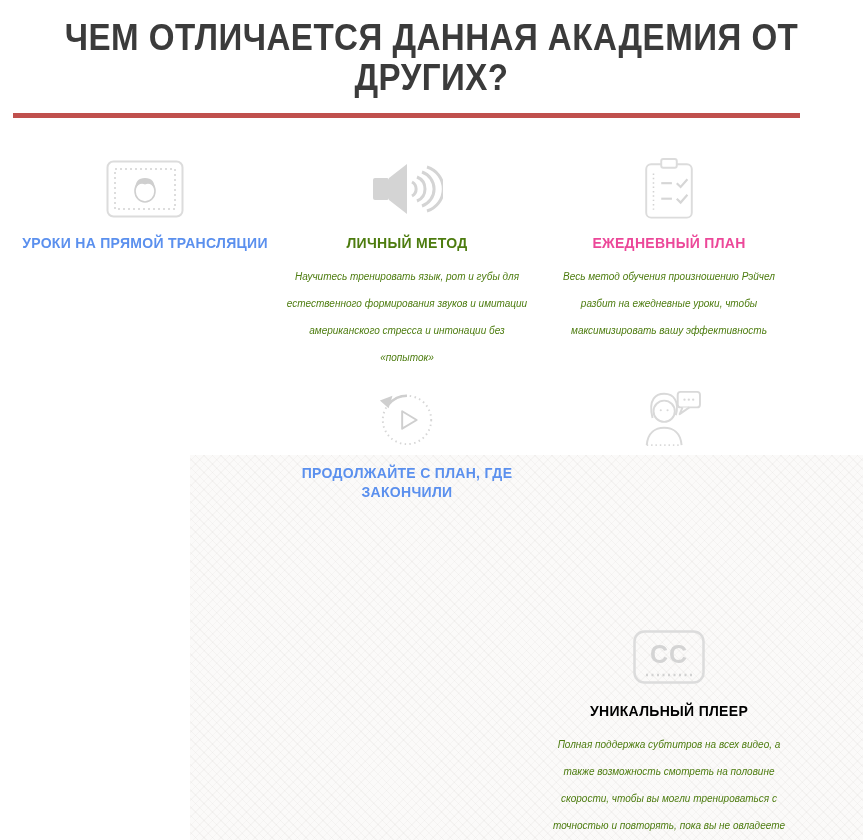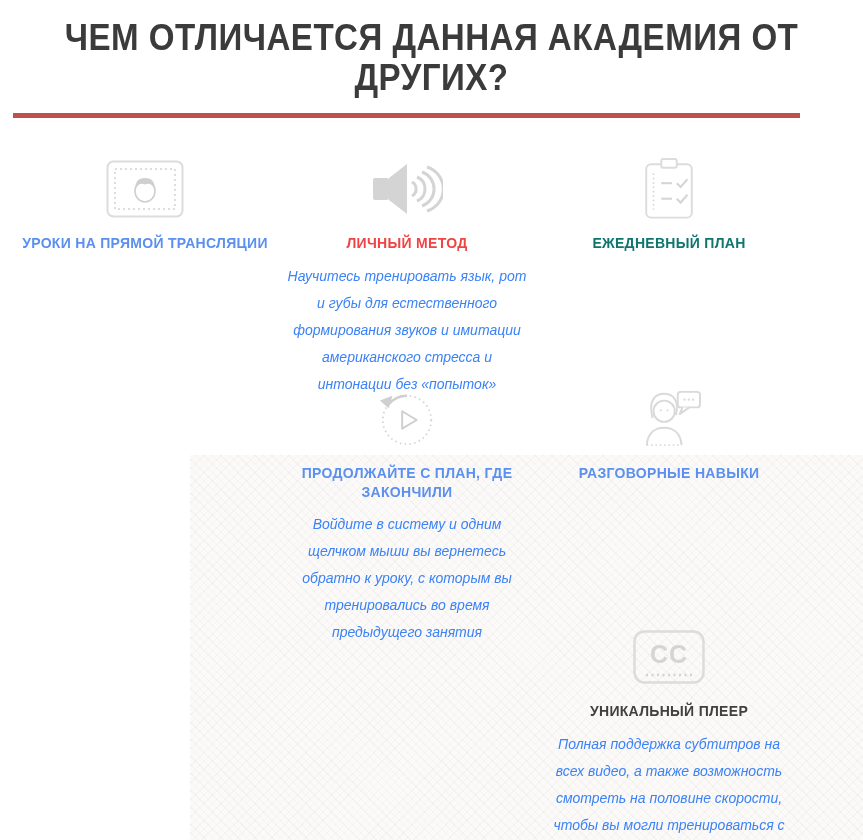--- a/index.html
+++ b/index.html
@@ -50,22 +50,22 @@
   .card h3{
     color:#5b90ee;
     font-size:14px;
     line-height:1.35;
     font-weight:bold;
     letter-spacing:.3px;
     margin:14px 0 0;
   }
   .card p{
     font-style:italic;
-    color:#3b82f6;
-    font-size:14px;
+    color:#4d7c0f;
+    font-size:10px;
     line-height:27px;
     margin:10px 0 0;
   }
   .card.pos-r2c2{grid-column:2;grid-row:2;}
   .card.pos-r2c3{grid-column:3;grid-row:2;}
   .card.pos-r3c3{grid-column:3;grid-row:3;}
   .card.pos-r3c3 .icon-wrap{margin-top:12px;}
   svg{display:block;}
 </style>
 </head>
@@ -96,78 +96,77 @@
         <div class="icon-wrap">
           <svg width="72" height="58" viewBox="0 0 72 58">
             <rect x="2" y="18" width="16" height="22" rx="2" fill="#d4d4d4"></rect>
             <polygon points="18,18 36,4 36,54 18,40" fill="#d4d4d4"></polygon>
             <path d="M41 22 A 8 8 0 0 1 41 36" fill="none" stroke="#d4d4d4" stroke-width="3"></path>
             <path d="M46 17 A 13 13 0 0 1 46 41" fill="none" stroke="#d4d4d4" stroke-width="3"></path>
             <path d="M51 12 A 18 18 0 0 1 51 46" fill="none" stroke="#d4d4d4" stroke-width="3"></path>
             <path d="M56 7 A 23 23 0 0 1 56 51" fill="none" stroke="#d4d4d4" stroke-width="3"></path>
           </svg>
         </div>
-        <h3 style="color: #ef4444;">ЛИЧНЫЙ МЕТОД</h3>
+        <h3 style="color: #4d7c0f;">ЛИЧНЫЙ МЕТОД</h3>
         <p>Научитесь тренировать язык, рот и губы для естественного формирования звуков и имитации американского стресса и интонации без «попыток»</p>
       </div>
 
       <div class="card">
         <div class="icon-wrap">
           <svg width="56" height="64" viewBox="0 0 56 66">
             <rect x="4.5" y="7.5" width="47" height="55" rx="5" fill="none" stroke="#dcdcdc" stroke-width="2"></rect>
             <rect x="20" y="2" width="16" height="9" rx="2" fill="#ffffff" stroke="#dcdcdc" stroke-width="2"></rect>
             <line x1="12" y1="17" x2="12" y2="56" stroke="#d2d2d2" stroke-width="1.6" stroke-dasharray="1.5 3"></line>
             <line x1="20" y1="27" x2="31" y2="27" stroke="#d6d6d6" stroke-width="2.2"></line>
             <path d="M36 27 l4 4 l7 -8" fill="none" stroke="#d6d6d6" stroke-width="2.2"></path>
             <line x1="20" y1="43" x2="31" y2="43" stroke="#d6d6d6" stroke-width="2.2"></line>
             <path d="M36 43 l4 4 l7 -8" fill="none" stroke="#d6d6d6" stroke-width="2.2"></path>
           </svg>
         </div>
-        <h3 style="color: #0f766e;">ЕЖЕДНЕВНЫЙ ПЛАН</h3>
+        <h3 style="color: #ec4899;">ЕЖЕДНЕВНЫЙ ПЛАН</h3>
+        <p>Весь метод обучения произношению Рэйчел разбит на ежедневные уроки, чтобы максимизировать вашу эффективность</p>
       </div>
 
       <div class="card pos-r2c2">
         <div class="icon-wrap">
           <svg width="62" height="60" viewBox="0 0 62 62">
             <circle cx="31" cy="32" r="25" fill="none" stroke="#d6d6d6" stroke-width="2" stroke-dasharray="1.5 3.5"></circle>
             <path d="M31 7 A 25 25 0 0 0 12 16" fill="none" stroke="#cfcfcf" stroke-width="2.5"></path>
             <polygon points="3,12 16,7 12,20" fill="#cfcfcf"></polygon>
             <path d="M26 23 L41 32 L26 41 Z" fill="none" stroke="#cfcfcf" stroke-width="2" stroke-linejoin="round"></path>
           </svg>
         </div>
         <h3 style="color: rgb(91, 144, 238);">ПРОДОЛЖАЙТЕ С ПЛАН, ГДЕ ЗАКОНЧИЛИ</h3>
-        <p>Войдите в систему и одним щелчком мыши вы вернетесь обратно к уроку, с которым вы тренировались во время предыдущего занятия</p>
       </div>
 
       <div class="card pos-r2c3">
         <div class="icon-wrap">
           <svg width="70" height="60" viewBox="0 0 70 62">
             <circle cx="30" cy="23" r="11" fill="none" stroke="#d9d9d9" stroke-width="2"></circle>
             <path d="M18 30 C13 10 22 5 30 5 C40 5 46 13 42 27" fill="none" stroke="#d9d9d9" stroke-width="2"></path>
             <circle cx="26.5" cy="22" r="1.1" fill="#d9d9d9"></circle>
             <circle cx="33.5" cy="22" r="1.1" fill="#d9d9d9"></circle>
             <path d="M12 58 C13 45 21 40 30 40 C39 40 47 45 48 58" fill="none" stroke="#d9d9d9" stroke-width="2"></path>
             <line x1="12" y1="58" x2="48" y2="58" stroke="#d9d9d9" stroke-width="2" stroke-dasharray="1.5 3"></line>
             <rect x="44" y="3" width="23" height="16" rx="3" fill="#ffffff" stroke="#d9d9d9" stroke-width="2"></rect>
             <path d="M49 19 L46 26 L56 19" fill="#ffffff" stroke="#d9d9d9" stroke-width="2" stroke-linejoin="round"></path>
             <circle cx="51" cy="11" r="1.2" fill="#d9d9d9"></circle>
             <circle cx="55.5" cy="11" r="1.2" fill="#d9d9d9"></circle>
             <circle cx="60" cy="11" r="1.2" fill="#d9d9d9"></circle>
           </svg>
         </div>
-        <h3 style="color: rgb(91, 144, 238);">РАЗГОВОРНЫЕ НАВЫКИ</h3>
       </div>
 
       <div class="card pos-r3c3">
         <div class="icon-wrap">
           <svg width="74" height="56" viewBox="0 0 74 56">
             <rect x="2.5" y="2.5" width="69" height="51" rx="10" fill="none" stroke="#dcdcdc" stroke-width="2.5"></rect>
             <text x="37" y="34" text-anchor="middle" font-family="Liberation Sans, sans-serif" font-size="25" font-weight="bold" letter-spacing="1" fill="#d4d4d4">CC</text>
             <line x1="14" y1="46" x2="60" y2="46" stroke="#d2d2d2" stroke-width="2.5" stroke-dasharray="2 3.5"></line>
           </svg>
         </div>
-        <h3 style="color: #404040;">УНИКАЛЬНЫЙ ПЛЕЕР</h3>
+        <h3 style="color: #000000;">УНИКАЛЬНЫЙ ПЛЕЕР</h3>
         <p>Полная поддержка субтитров на всех видео, а также возможность смотреть на половине скорости, чтобы вы могли тренироваться с точностью и повторять, пока вы не овладеете мастерством</p>
       </div>
 
     </div>
   </div>
 </div>
 
 </body></html>

